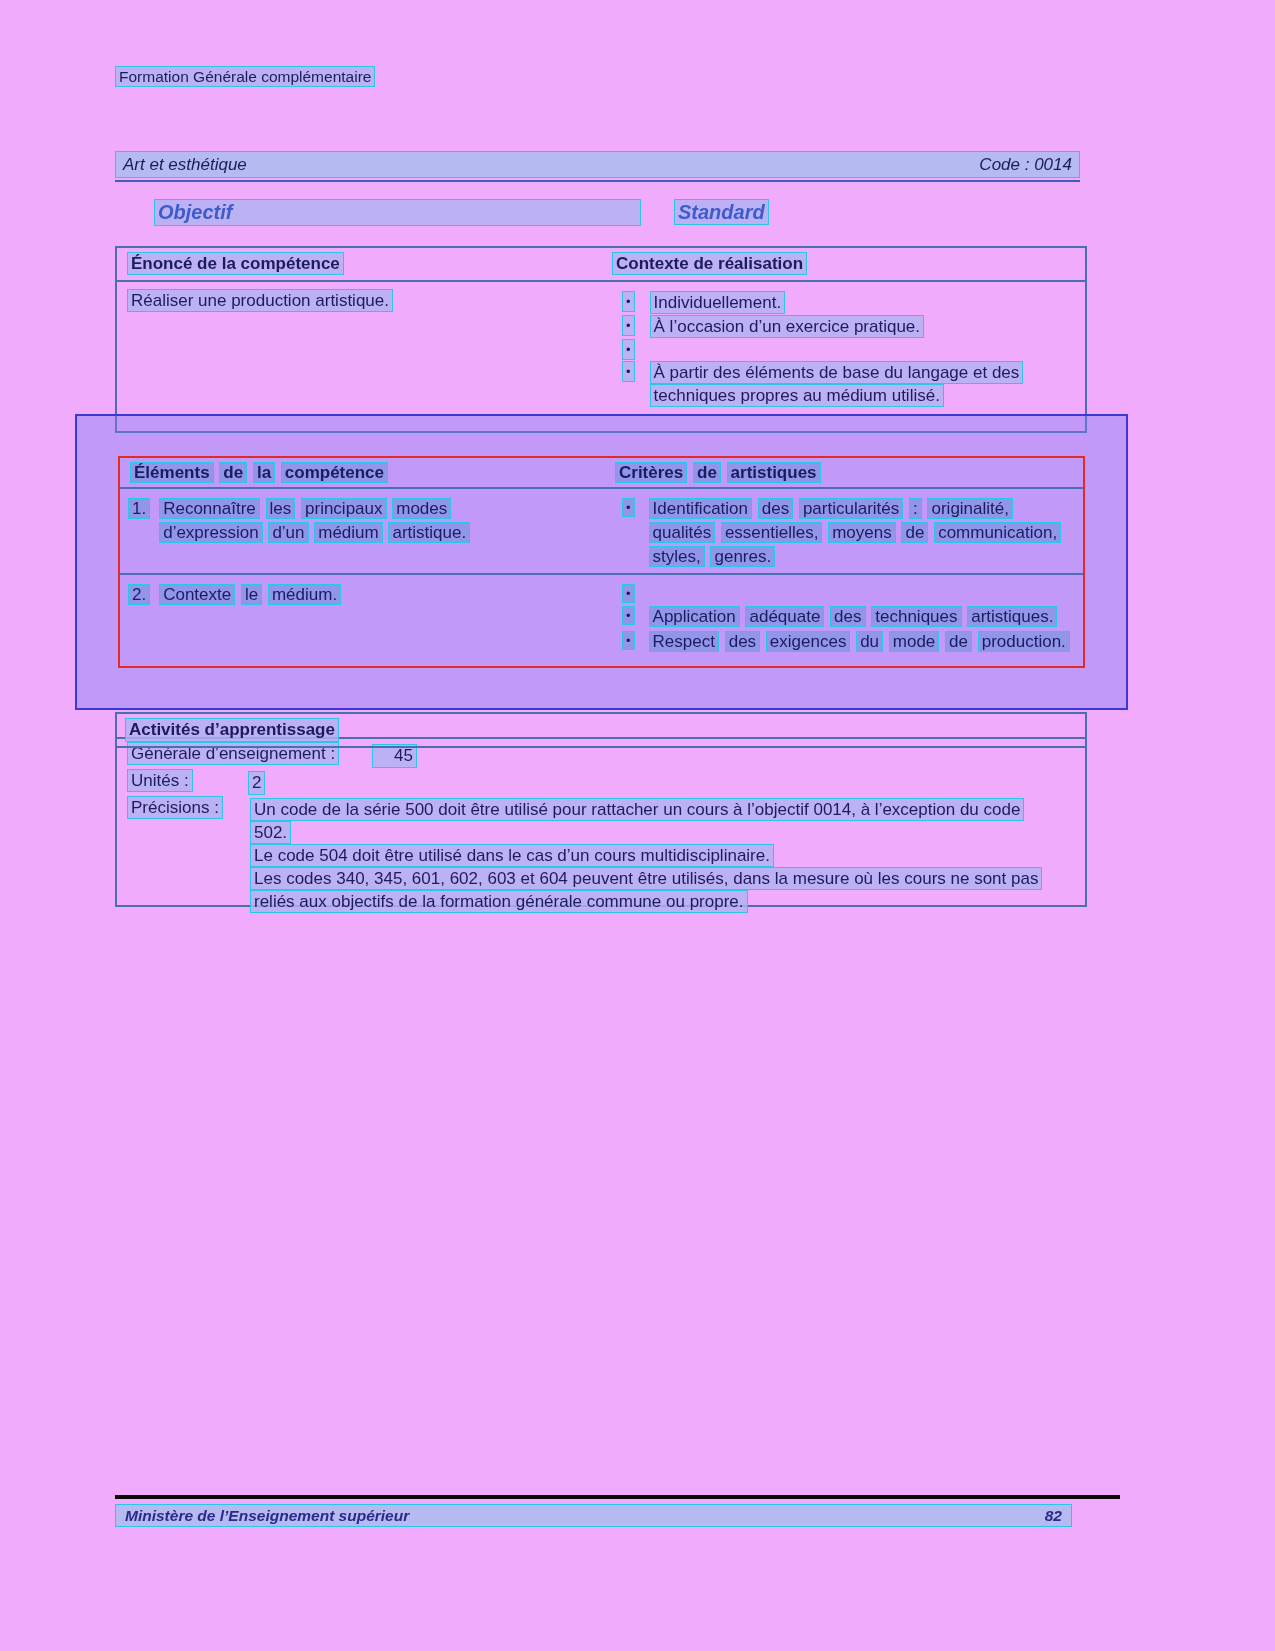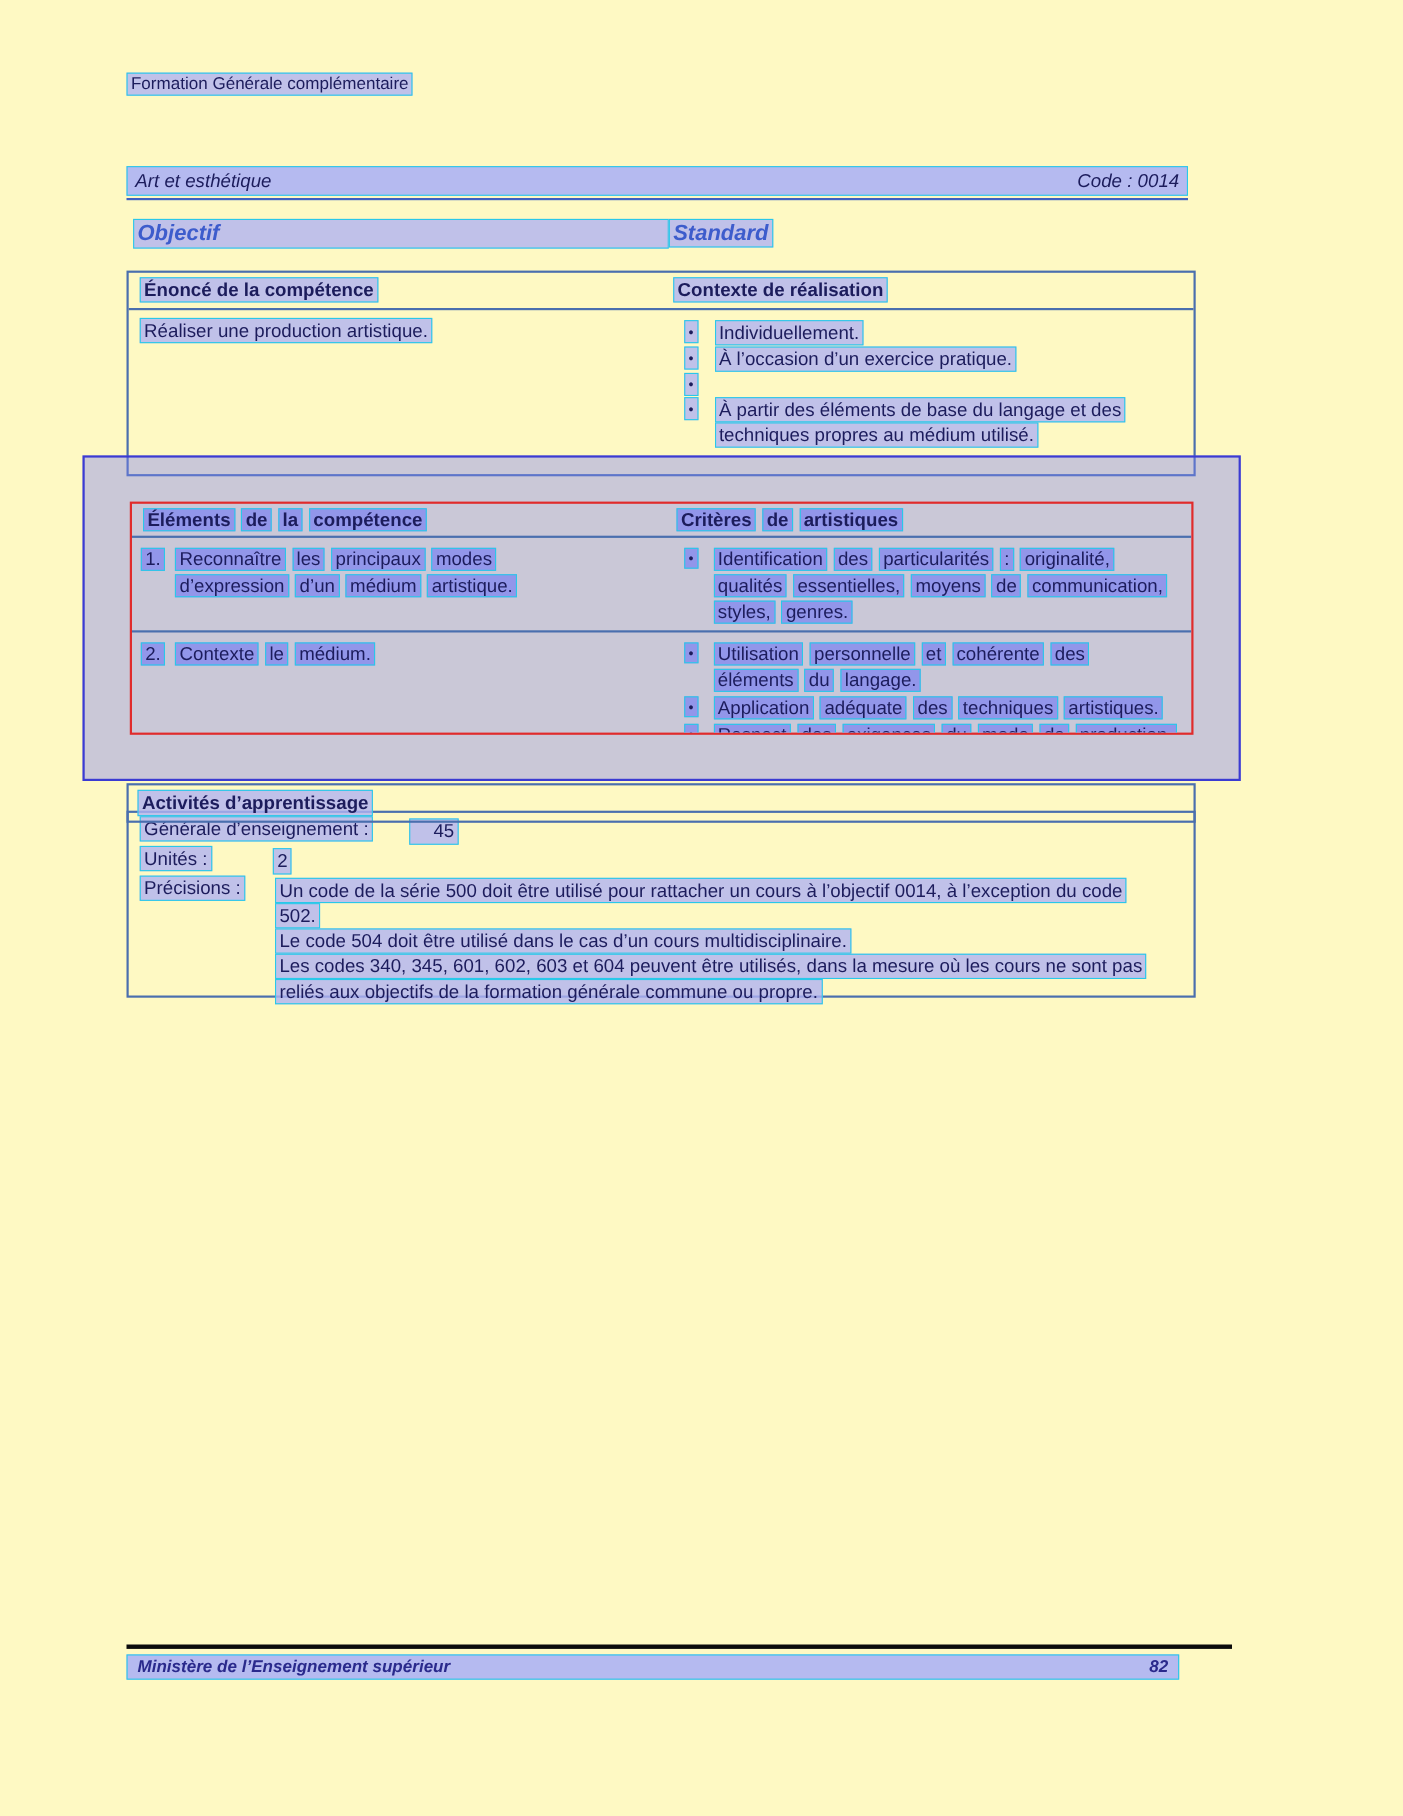--- a/index.html
+++ b/index.html
@@ -1,21 +1,21 @@
 <!DOCTYPE html>
 <html><head>
 <meta charset="utf-8">
 <style>
   * { box-sizing: border-box; }
   html,body { margin:0; padding:0; background:#ffffff; }
   .page {
     position: relative;
     width: 1275px;
     height: 1651px;
-    background: #fef9c3;
+    background: #f0abfc;
     font-family: "Liberation Sans", sans-serif;
     color: #1c1c5c;
     font-size: 17px;
     overflow: hidden;
   }
 
   
   .hl {
     background: rgba(176,179,243,0.8);
     border: 1px solid #29c8e9;
@@ -43,21 +43,21 @@
     border: 1px solid #29c8e9;
     display: flex;
     justify-content: space-between;
     align-items: center;
     font-style: italic;
   }
   .title-bar { left: 115px; top: 151px; width: 965px; height: 27px; padding: 0 7px; font-size: 17px; }
   .title-rule { position: absolute; left: 115px; top: 180px; width: 965px; height: 2px; background: #3f5fc0; }
 
   .obj-row { position: absolute; left: 121px; top: 199px; width: 966px; height: 28px; white-space: nowrap; }
-  .h-obj { font-style: italic; font-weight: bold; font-size: 20px; color: #3d5ccc; }
+  .h-obj { font-style: italic; font-weight: bold; font-size: 20px; color: #3d5ccc; margin-left: 33px; }
   .objectif-span { display: inline-block; width: 487px; }
 
   
   .t1 {
     position: absolute; left: 115px; top: 246px; width: 972px; height: 187px;
     border: 2px solid #4a6fae;
   }
   .t-head { display: flex; height: 34px; border-bottom: 2px solid #4a6fae; align-items: center; font-weight: bold; }
   .t-head .c1 { width: 483px; padding-left: 10px; }
   .t-head .c2 { flex: 1; padding-left: 12px; }
@@ -185,21 +185,20 @@
     </div>
 
     <div class="t2-row row2">
       <div class="c1">
         <span class="num words"><span class="wbox">2.</span></span>
         <div class="etext words"><span class="wbox">Contexte</span> <span class="wbox">le</span> <span class="wbox">médium.</span></div>
       </div>
       <div class="c2">
         <div class="li li-first">
           <span class="bullet wbox">•</span>
-          <div class="txt words"><span class="wbox">Utilisation</span> <span class="wbox">personnelle</span> <span class="wbox">et</span> <span class="wbox">cohérente</span> <span class="wbox">des</span> <span class="wbox">éléments</span> <span class="wbox">du</span> <span class="wbox">langage.</span></div>
         </div>
         <div class="li">
           <span class="bullet wbox">•</span>
           <div class="txt words"><span class="wbox">Application</span> <span class="wbox">adéquate</span> <span class="wbox">des</span> <span class="wbox">techniques</span> <span class="wbox">artistiques.</span></div>
         </div>
         <div class="li">
           <span class="bullet wbox">•</span>
           <div class="txt words"><span class="wbox">Respect</span> <span class="wbox">des</span> <span class="wbox">exigences</span> <span class="wbox">du</span> <span class="wbox">mode</span> <span class="wbox">de</span> <span class="wbox">production.</span></div>
         </div>
       </div>

